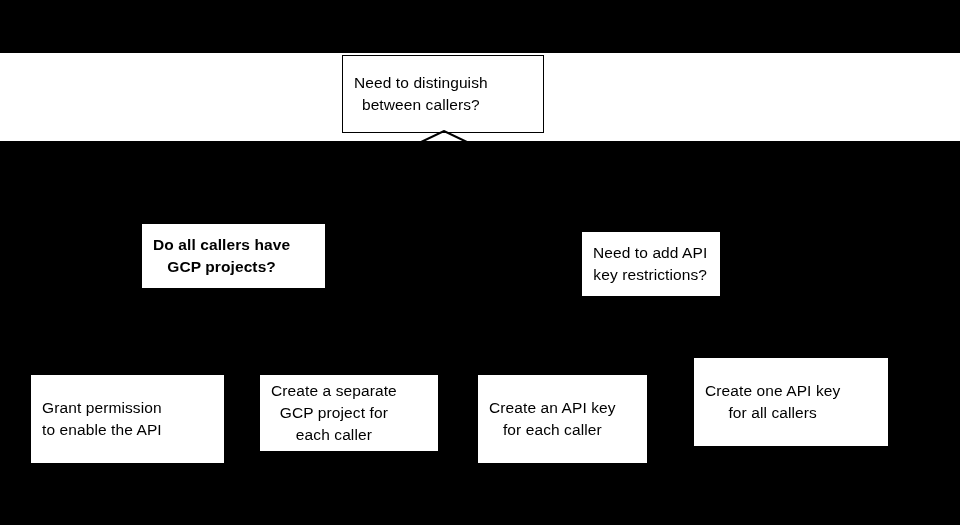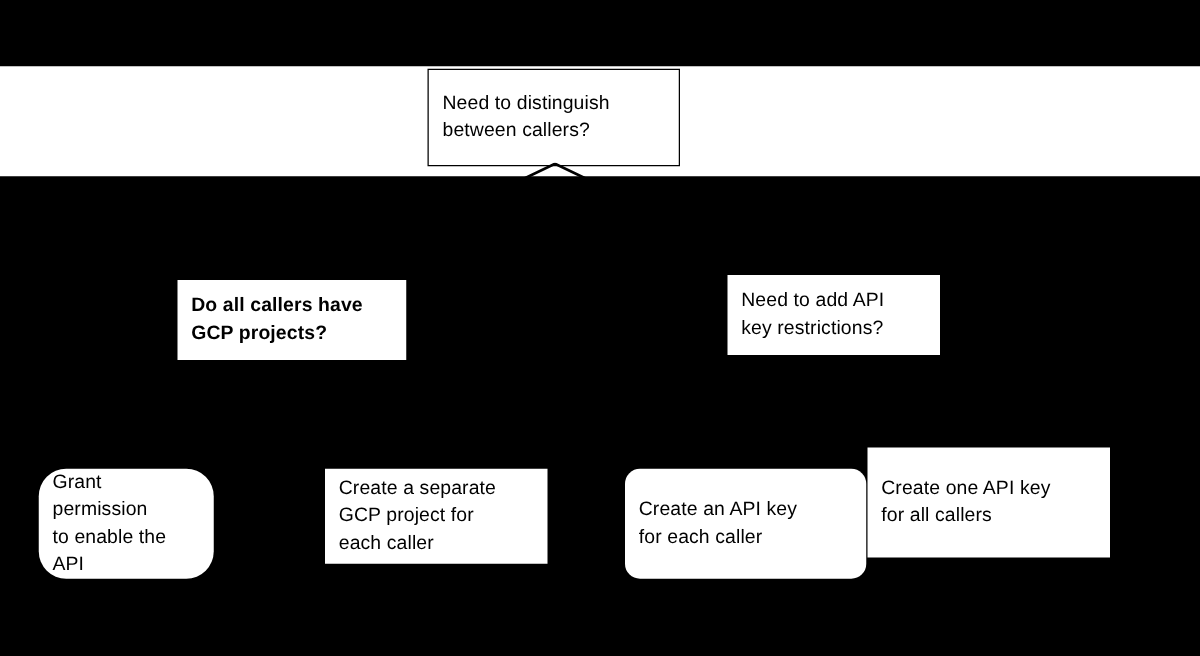--- a/index.html
+++ b/index.html
@@ -36,20 +36,21 @@
     justify-content: flex-start;
   }
   .node .node-label {
     display: block;
     font-size: 15.5px;
     line-height: 1.42;
     letter-spacing: 0.1px;
     color: #000000;
     white-space: pre-line;
     padding: 0 11px;
+    text-align: center;
   }
 
   
   #node-root {
     left: 342px;
     top: 55px;
     width: 202px;
     height: 78px;
     border: 1.6px solid #000000;
   }
@@ -57,45 +58,43 @@
   
   #node-gcp-projects {
     left: 142px;
     top: 224px;
     width: 183px;
     height: 64px;
     font-weight: bold;
   }
   #node-key-restrictions {
     left: 582px;
-    top: 220px;
-    width: 170px;
+    top: 232px;
+    width: 138px;
     height: 64px;
   }
 
   
   #node-grant-permission {
     left: 31px;
     top: 375px;
-    width: 140px;
+    width: 193px;
     height: 88px;
-    border-radius: 22px;
   }
   #node-separate-project {
     left: 260px;
     top: 375px;
     width: 178px;
     height: 76px;
   }
   #node-key-each-caller {
-    left: 500px;
+    left: 478px;
     top: 375px;
-    width: 193px;
+    width: 169px;
     height: 88px;
-    border-radius: 12px;
   }
   #node-key-all-callers {
     left: 694px;
     top: 358px;
     width: 194px;
     height: 88px;
   }
 
   
   #arrowhead-root {

